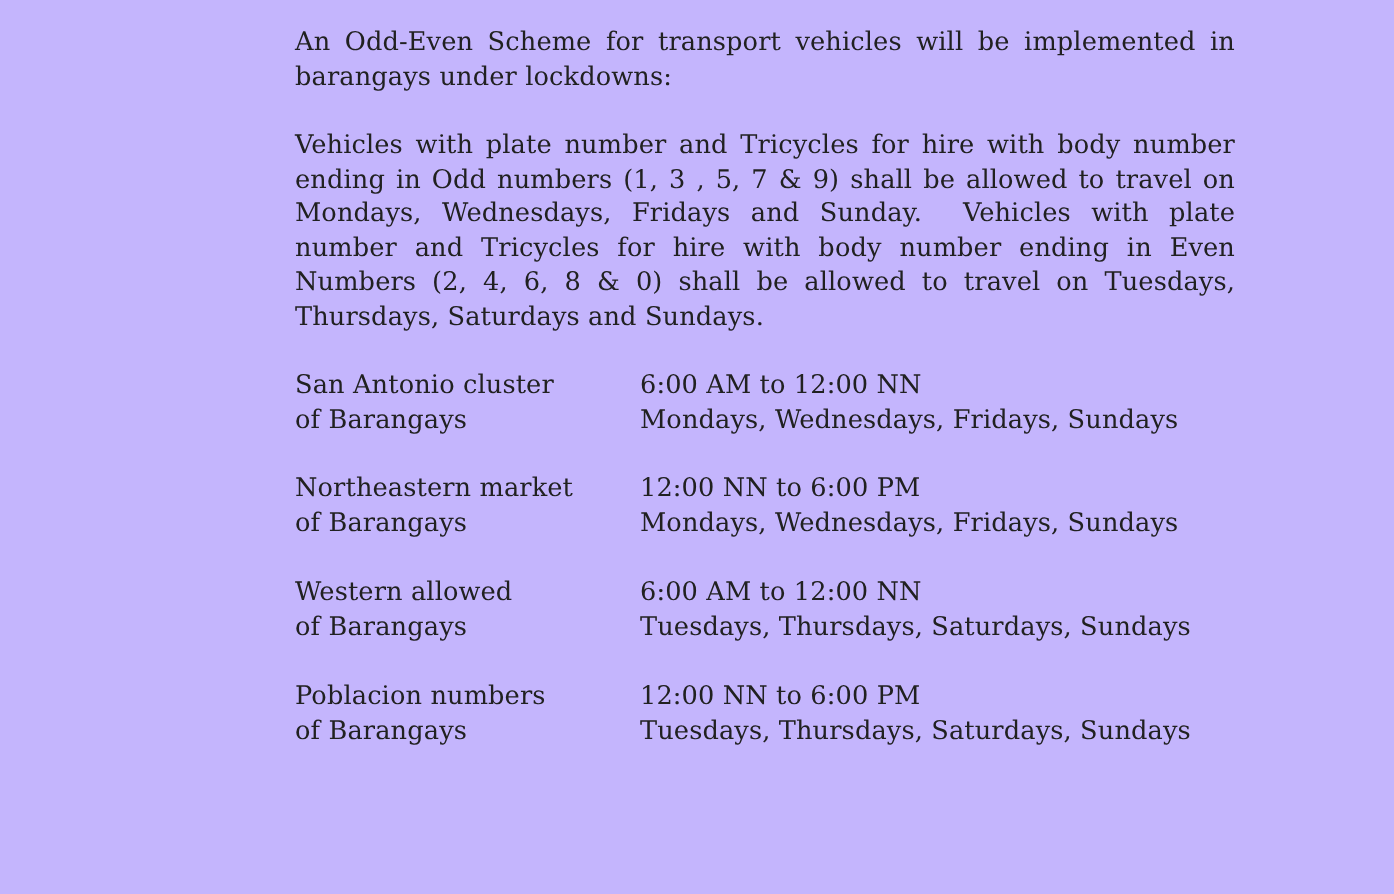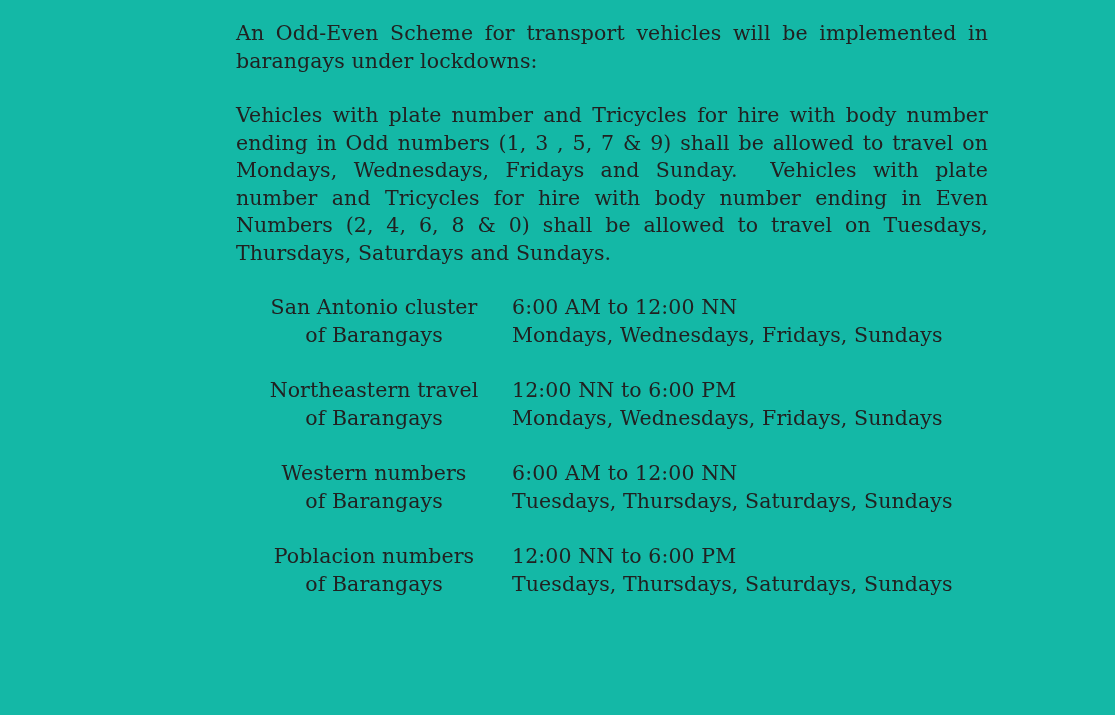--- a/index.html
+++ b/index.html
@@ -4,21 +4,21 @@
 <style>
   html, body {
     margin: 0;
     padding: 0;
     background: #ffffff;
   }
   .page {
     position: relative;
     width: 1115px;
     height: 715px;
-    background: #14b8a6;
+    background: #c4b5fd;
     overflow: hidden;
     font-family: "DejaVu Serif", "Liberation Serif", serif;
     color: #212121;
   }
   .content {
     position: absolute;
     left: 236px;
     top: 20px;
     width: 752px;
     font-size: 20.5px;
@@ -33,21 +33,20 @@
   .schedule {
     margin-top: 1px;
   }
   .sched-row {
     display: flex;
     margin-bottom: 28px;
   }
   .col-cluster {
     width: 276px;
     flex: 0 0 276px;
-    text-align: center;
   }
   .col-sched {
     flex: 1 1 auto;
   }
   .sched-line {
     white-space: nowrap;
   }
 </style>
 </head>
 <body>
@@ -68,32 +67,32 @@
           <div class="sched-line">of Barangays</div>
         </div>
         <div class="col-sched">
           <div class="sched-line">6:00 AM to 12:00 NN</div>
           <div class="sched-line">Mondays, Wednesdays, Fridays, Sundays</div>
         </div>
       </div>
 
       <div class="sched-row">
         <div class="col-cluster">
-          <div class="sched-line">Northeastern travel</div>
+          <div class="sched-line">Northeastern market</div>
           <div class="sched-line">of Barangays</div>
         </div>
         <div class="col-sched">
           <div class="sched-line">12:00 NN to 6:00 PM</div>
           <div class="sched-line">Mondays, Wednesdays, Fridays, Sundays</div>
         </div>
       </div>
 
       <div class="sched-row">
         <div class="col-cluster">
-          <div class="sched-line">Western numbers</div>
+          <div class="sched-line">Western allowed</div>
           <div class="sched-line">of Barangays</div>
         </div>
         <div class="col-sched">
           <div class="sched-line">6:00 AM to 12:00 NN</div>
           <div class="sched-line">Tuesdays, Thursdays, Saturdays, Sundays</div>
         </div>
       </div>
 
       <div class="sched-row">
         <div class="col-cluster">

